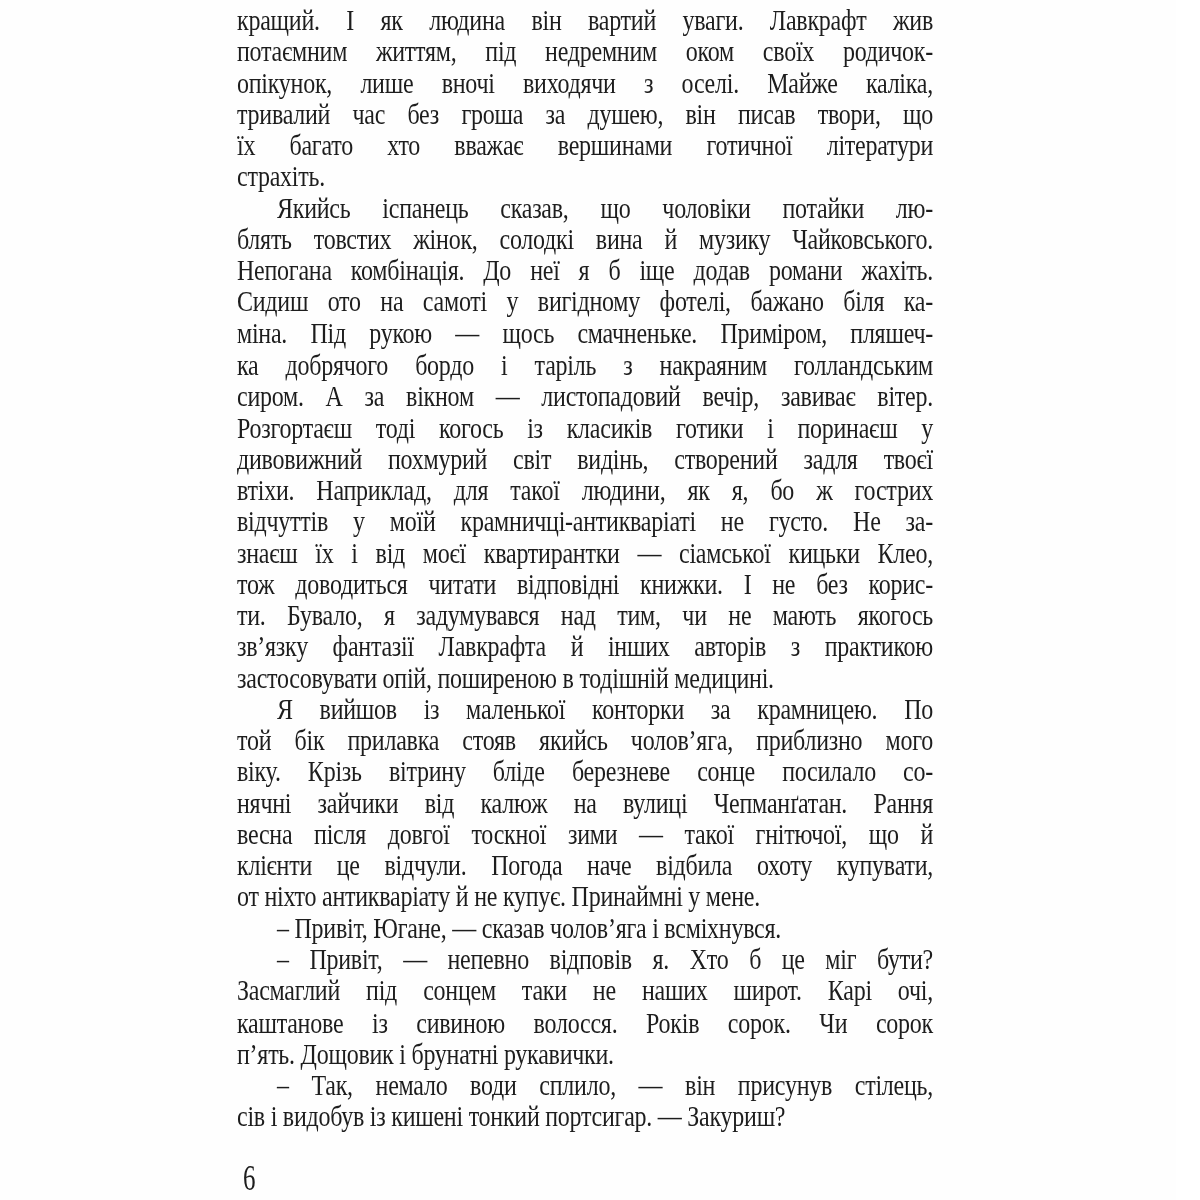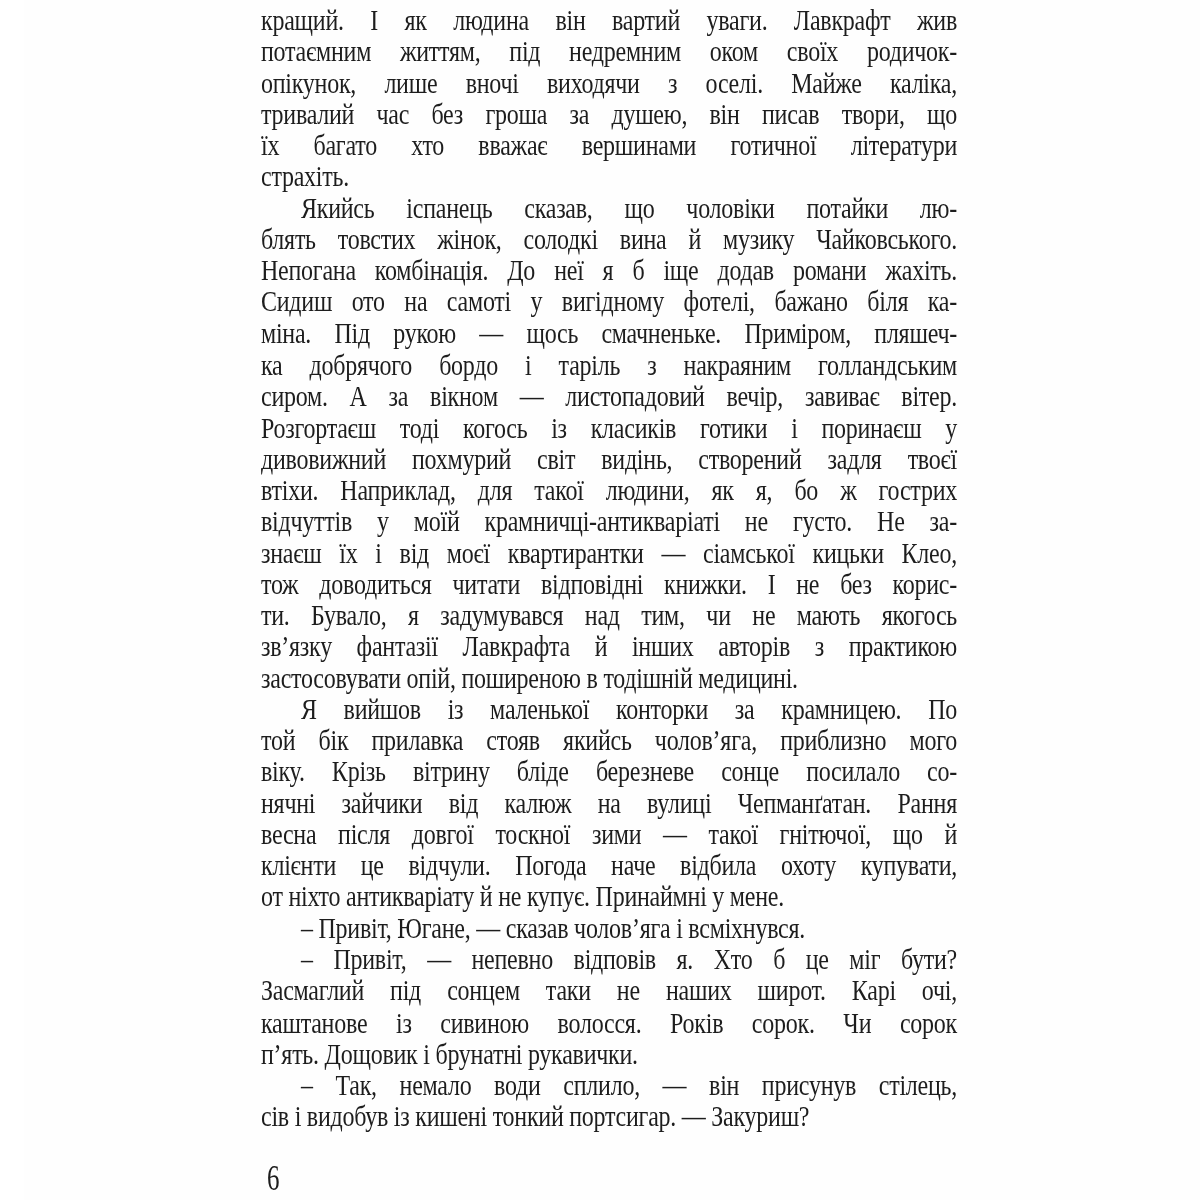--- a/index.html
+++ b/index.html
@@ -12,21 +12,20 @@
   body {
     background: #ffffff;
   }
   .page {
     position: relative;
     width: 1176px;
     height: 1200px;
     background: #fefefe;
     font-family: "Liberation Serif", "DejaVu Serif", serif;
     color: #1d1d1d;
-    margin-left: 24px;
   }
   .text-block {
     position: absolute;
     left: 237px;
     top: 5px;
     width: 696px;
     transform: scaleY(1.25);
     transform-origin: 0 0;
   }
   .line {

